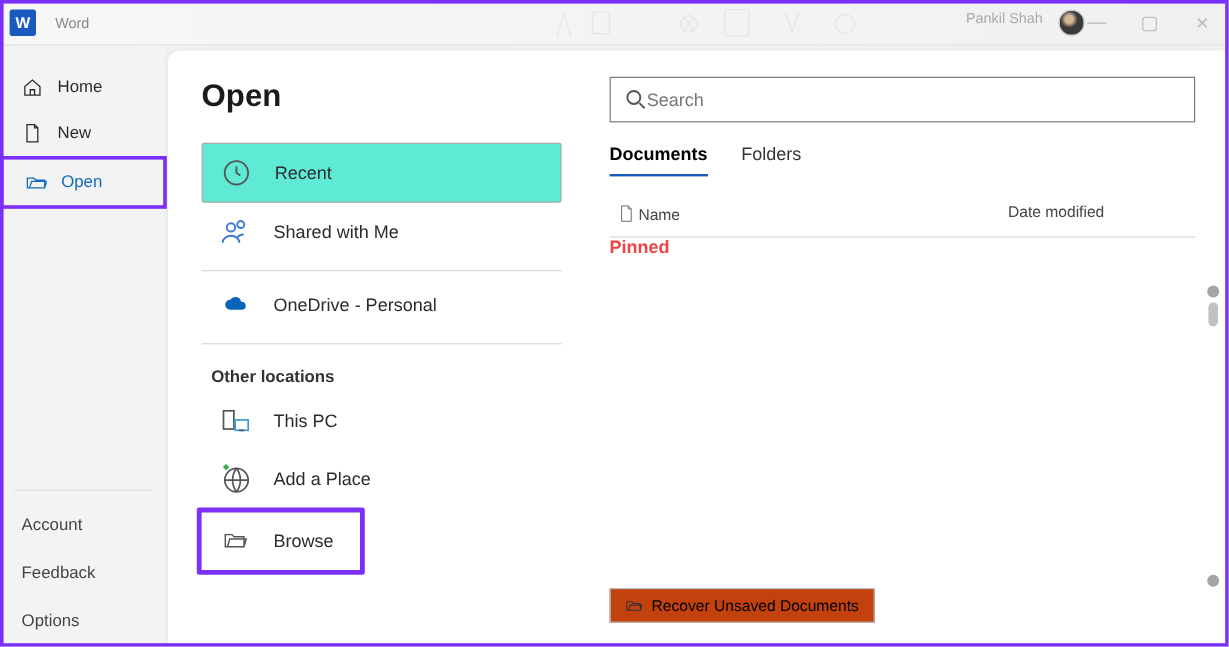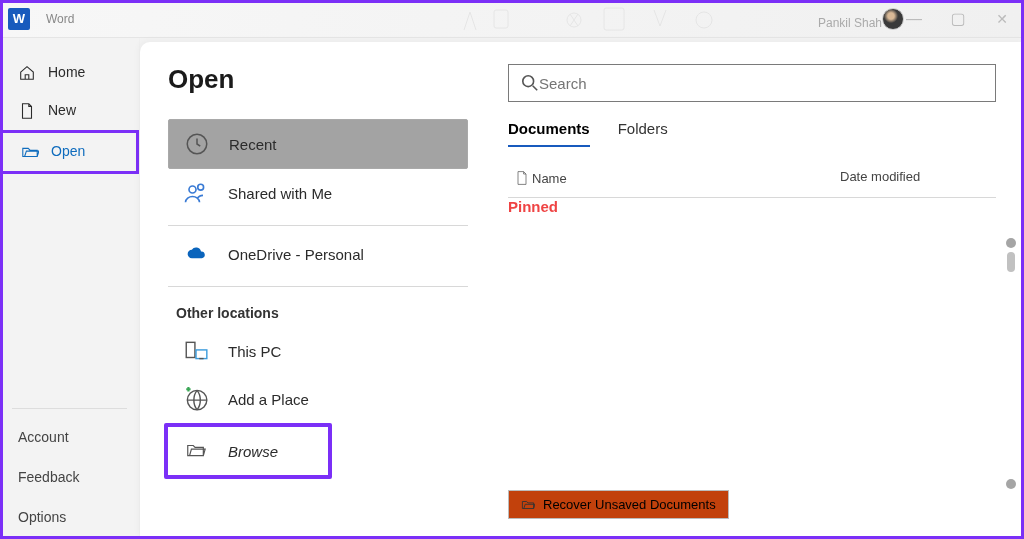--- a/index.html
+++ b/index.html
@@ -1,21 +1,21 @@
 <!DOCTYPE html>
 <html><head>
   <meta charset="utf-8">
   <style>
     * { margin: 0; padding: 0; box-sizing: border-box; font-family: "Segoe UI", Arial, sans-serif; }
     body { width: 1024px; height: 539px; background: #f3f3f3; overflow: hidden; position: relative; }
     
     .titlebar { height: 38px; background: linear-gradient(to right, #f7f7f7, #f0f0f0); display: flex; align-items: center; padding: 0 8px; color: #888; position: relative; border-bottom: 1px solid #e5e5e5; }
     .titlebar .app-icon { width: 22px; height: 22px; background: #185abd; display: flex; align-items: center; justify-content: center; color: #fff; font-weight: bold; font-size: 13px; border-radius: 2px; }
     .titlebar .app-name { margin-left: 16px; font-size: 12px; color: #888; }
-    .titlebar .user-area { position: absolute; right: 120px; display: flex; align-items: flex-end; gap: 0; }
+    .titlebar .user-area { position: absolute; right: 120px; display: flex; align-items: flex-start; gap: 13px; }
     .titlebar .user-name { font-size: 12px; color: #aaa; }
     .titlebar .avatar { width: 22px; height: 22px; border-radius: 50%; background: radial-gradient(circle at 40% 35%, #d8b896 18%, #3a3a3a 40%); border: 1px solid #ccc; }
     .titlebar .win-btn { position: absolute; width: 44px; height: 100%; display: flex; align-items: center; justify-content: center; color: #bbb; }
     .titlebar .min { right: 88px; }
     .titlebar .max { right: 44px; }
     .titlebar .close { right: 0; font-size: 14px; }
     .titlebar .doodle { position: absolute; right: 180px; top: 0; width: 400px; height: 38px; opacity: 0.35; }
     .titlebar .doodle svg { height: 100%; }
     
     .content { display: flex; height: calc(100% - 40px); }
@@ -28,26 +28,26 @@
     .nav-spacer { flex: 1; }
     .nav-bottom { padding: 12px 18px; font-size: 14px; color: #444; cursor: pointer; }
     .nav-sep { height: 1px; background: #ddd; margin: 0 12px 8px; }
     
     .stage { flex: 1; background: #fff; border-radius: 10px 0 0 0; margin-top: 4px; padding: 22px 28px 10px 28px; display: flex; gap: 40px; box-shadow: -2px -2px 6px rgba(0,0,0,0.03); position: relative; }
     
     .page-title { font-size: 26px; font-weight: 600; color: #1b1b1b; margin-bottom: 24px; }
     
     .locations { width: 300px; }
     .loc-item { display: flex; align-items: center; gap: 18px; padding: 10px 14px; font-size: 15px; color: #2b2b2b; cursor: pointer; border-radius: 2px; }
-    .loc-item.selected { background: #a3a3a3; border: 1px solid #a9a9a9; text-align: center; }
+    .loc-item.selected { background: #5eead4; border: 1px solid #a9a9a9; text-align: center; }
     .loc-item .ico { width: 28px; height: 28px; display: flex; align-items: center; justify-content: center; }
     .loc-item.browse-highlight { border: 4px solid #7b2ff7; }
     .loc-heading { font-size: 14px; font-weight: 600; color: #333; padding: 14px 8px 6px 8px; }
     .loc-sep { height: 1px; background: #d8d8d8; margin: 8px 0 4px; }
-    .loc-wrap { width: 168px; margin-left: -4px; font-style: italic; }
+    .loc-wrap { width: 140px; margin-left: -4px; }
     
     .main-panel { flex: 1; display: flex; flex-direction: column; }
     .search-box { height: 38px; border: 1px solid #7a7a7a; display: flex; align-items: center; padding: 0 12px; gap: 0; background: #fff; }
     .search-box input { border: none; outline: none; flex: 1; font-size: 15px; color: #666; }
     .search-box svg { width: 18px; height: 18px; stroke: #555; fill: none; stroke-width: 1.8; }
     
     .tabs { display: flex; gap: 28px; margin-top: 18px; font-size: 15px; }
     .tab { padding-bottom: 8px; color: #333; cursor: pointer; }
     .tab.active { font-weight: 600; border-bottom: 2px solid #185abd; color: #000; }
     

